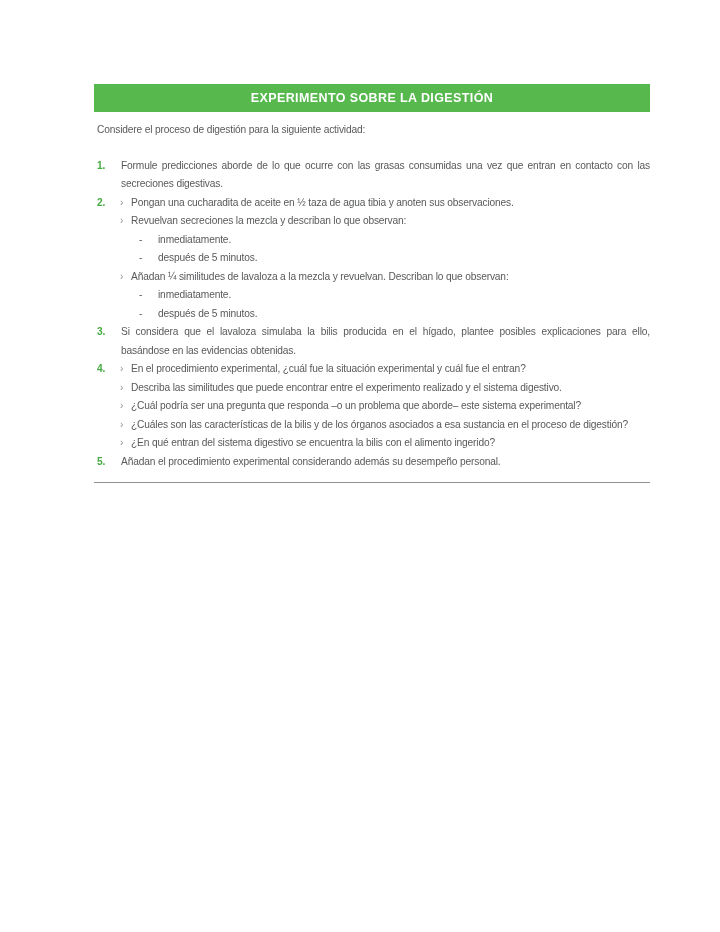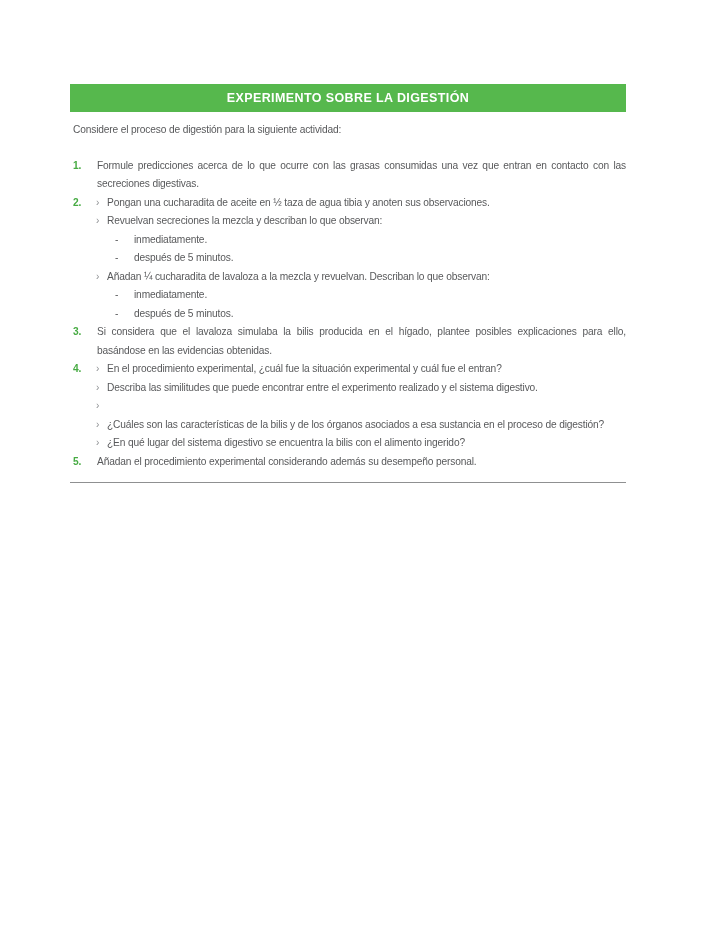--- a/index.html
+++ b/index.html
@@ -9,21 +9,21 @@
   }
   body {
     width: 720px;
     height: 932px;
     position: relative;
     font-family: "Liberation Sans", sans-serif;
     -webkit-font-smoothing: antialiased;
   }
   .sheet {
     position: absolute;
-    left: 70px;
+    left: 94px;
     top: 84px;
     width: 556px;
     color: #58595b;
     font-size: 10.2px;
     line-height: 18.5px;
     letter-spacing: -0.15px;
   }
   .title-bar {
     height: 28px;
     background: #56b84d;
@@ -90,21 +90,21 @@
 
   <div class="title-bar">
     <span class="title-text">EXPERIMENTO SOBRE LA DIGESTIÓN</span>
   </div>
 
   <p class="intro">Considere el proceso de digestión para la siguiente actividad:</p>
 
   <div class="item">
     <span class="num">1.</span>
     <div class="body">
-      <p class="txt">Formule predicciones acerca de lo que ocurre con las grasas consumidas una vez que entran en contacto con las secreciones digestivas.</p>
+      <p class="txt">Formule predicciones aborde de lo que ocurre con las grasas consumidas una vez que entran en contacto con las secreciones digestivas.</p>
     </div>
   </div>
 
   <div class="item">
     <span class="num">2.</span>
     <div class="body">
 
       <div class="bullet">
         <span class="mk">›</span>
         <p class="txt">Pongan una cucharadita de aceite en ½ taza de agua tibia y anoten sus observaciones.</p>
@@ -118,21 +118,21 @@
         <span class="mk">-</span>
         <p class="txt">inmediatamente.</p>
       </div>
       <div class="dash-row">
         <span class="mk">-</span>
         <p class="txt">después de 5 minutos.</p>
       </div>
 
       <div class="bullet">
         <span class="mk">›</span>
-        <p class="txt">Añadan ¼ cucharadita de lavaloza a la mezcla y revuelvan. Describan lo que observan:</p>
+        <p class="txt">Añadan ¼ similitudes de lavaloza a la mezcla y revuelvan. Describan lo que observan:</p>
       </div>
       <div class="dash-row">
         <span class="mk">-</span>
         <p class="txt">inmediatamente.</p>
       </div>
       <div class="dash-row">
         <span class="mk">-</span>
         <p class="txt">después de 5 minutos.</p>
       </div>
     </div>
@@ -152,28 +152,29 @@
       <div class="bullet">
         <span class="mk">›</span>
         <p class="txt">En el procedimiento experimental, ¿cuál fue la situación experimental y cuál fue el entran?</p>
       </div>
       <div class="bullet">
         <span class="mk">›</span>
         <p class="txt">Describa las similitudes que puede encontrar entre el experimento realizado y el sistema digestivo.</p>
       </div>
       <div class="bullet">
         <span class="mk">›</span>
+        <p class="txt">¿Cuál podría ser una pregunta que responda –o un problema que aborde– este sistema experimental?</p>
       </div>
       <div class="bullet">
         <span class="mk">›</span>
         <p class="txt">¿Cuáles son las características de la bilis y de los órganos asociados a esa sustancia en el proceso de digestión?</p>
       </div>
       <div class="bullet">
         <span class="mk">›</span>
-        <p class="txt">¿En qué lugar del sistema digestivo se encuentra la bilis con el alimento ingerido?</p>
+        <p class="txt">¿En qué entran del sistema digestivo se encuentra la bilis con el alimento ingerido?</p>
       </div>
     </div>
   </div>
 
   <div class="item">
     <span class="num">5.</span>
     <div class="body">
       <p class="txt">Añadan el procedimiento experimental considerando además su desempeño personal.</p>
     </div>
   </div>

